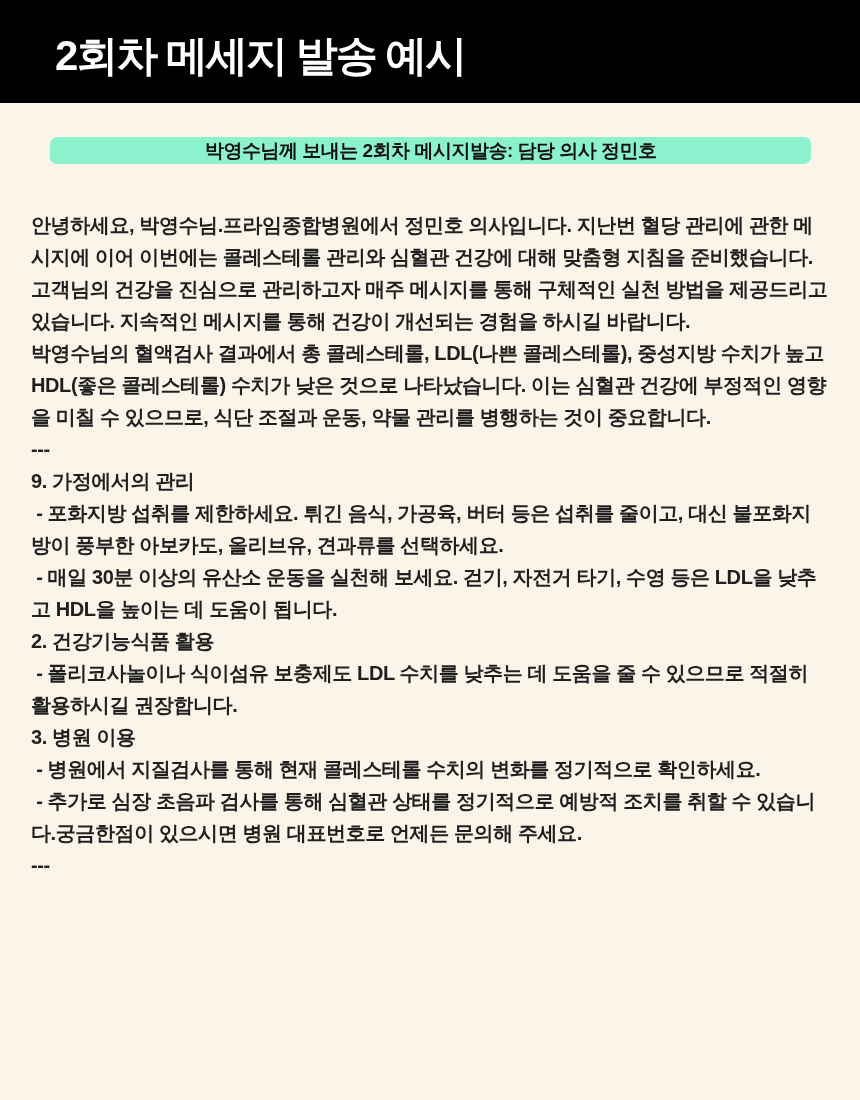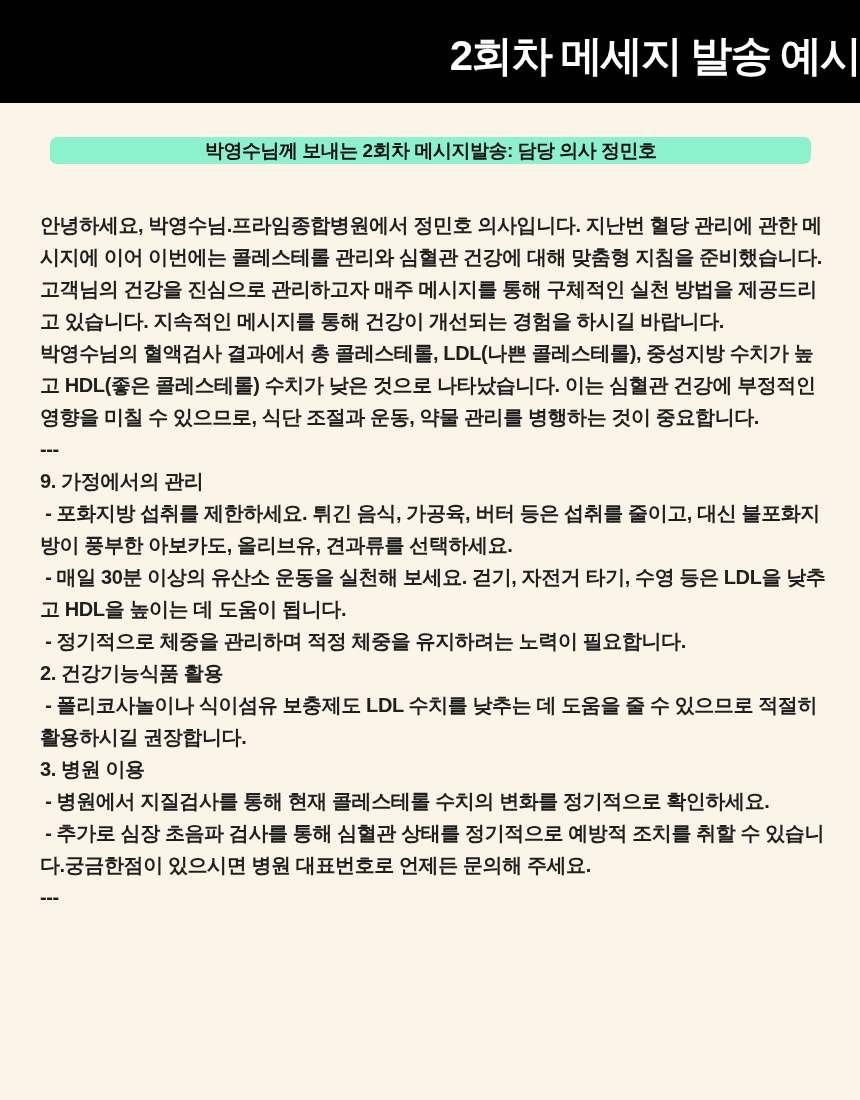--- a/index.html
+++ b/index.html
@@ -7,41 +7,41 @@
     --mint:#8CF2CE; --subtitle-fg:#111111; --text:#1F1F1F;
   }
   html,body{margin:0;padding:0;}
   body{
     width:860px;height:1100px;overflow:hidden;
     background:var(--bg);
     font-family:"Liberation Sans","DejaVu Sans",sans-serif;
   }
   .header{
     height:103px;background:var(--header-bg);
-    display:flex;align-items:center;justify-content:flex-end;
+    display:flex;align-items:center;justify-content:flex-start;
   }
   .title{
     margin:8px 0 0 55px;
     color:var(--header-fg);
     font-size:42px;font-weight:800;letter-spacing:-2px;
     white-space:nowrap;
   }
   .banner{
     margin:34px 0 0 50px;width:761px;height:27px;
     background:var(--mint);border-radius:7px;
     transform:skewX(-1.2deg);
     display:flex;align-items:center;justify-content:center;
   }
   .banner-text{
     transform:skewX(1.2deg);
     font-size:19px;font-weight:700;letter-spacing:-0.5px;
     color:var(--subtitle-fg);white-space:nowrap;
   }
   .content{
-    margin-top:45px;padding:0 30px 0 40px;
+    margin-top:45px;padding:0 30px 0 31px;
     font-size:20px;line-height:32px;font-weight:600;
     letter-spacing:-0.4px;color:var(--text);
   }
   .content p{margin:0;white-space:pre-wrap;word-break:normal;}
 </style>
 </head>
 <body>
 
 <div class="page">
   <header class="header">
@@ -52,21 +52,20 @@
     <span class="banner-text">박영수님께 보내는 2회차 메시지발송: 담당 의사 정민호</span>
   </div>
 
   <main class="content">
     <p>안녕하세요, 박영수님.프라임종합병원에서 정민호 의사입니다. 지난번 혈당 관리에 관한 메시지에 이어 이번에는 콜레스테롤 관리와 심혈관 건강에 대해 맞춤형 지침을 준비했습니다.고객님의 건강을 진심으로 관리하고자 매주 메시지를 통해 구체적인 실천 방법을 제공드리고 있습니다. 지속적인 메시지를 통해 건강이 개선되는 경험을 하시길 바랍니다.</p>
     <p>박영수님의 혈액검사 결과에서 총 콜레스테롤, LDL(나쁜 콜레스테롤), 중성지방 수치가 높고 HDL(좋은 콜레스테롤) 수치가 낮은 것으로 나타났습니다. 이는 심혈관 건강에 부정적인 영향을 미칠 수 있으므로, 식단 조절과 운동, 약물 관리를 병행하는 것이 중요합니다.</p>
     <p>---</p>
     <p>9. 가정에서의 관리</p>
     <p> - 포화지방 섭취를 제한하세요. 튀긴 음식, 가공육, 버터 등은 섭취를 줄이고, 대신 불포화지방이 풍부한 아보카도, 올리브유, 견과류를 선택하세요.</p>
     <p> - 매일 30분 이상의 유산소 운동을 실천해 보세요. 걷기, 자전거 타기, 수영 등은 LDL을 낮추고 HDL을 높이는 데 도움이 됩니다.</p>
-    <p> - 정기적으로 체중을 관리하며 적정 체중을 유지하려는 노력이 필요합니다.</p>
     <p>2. 건강기능식품 활용</p>
     <p> - 폴리코사놀이나 식이섬유 보충제도 LDL 수치를 낮추는 데 도움을 줄 수 있으므로 적절히 활용하시길 권장합니다.</p>
     <p>3. 병원 이용</p>
     <p> - 병원에서 지질검사를 통해 현재 콜레스테롤 수치의 변화를 정기적으로 확인하세요.</p>
     <p> - 추가로 심장 초음파 검사를 통해 심혈관 상태를 정기적으로 예방적 조치를 취할 수 있습니다.궁금한점이 있으시면 병원 대표번호로 언제든 문의해 주세요.</p>
     <p>---</p>
   </main>
 </div>
 
 </body></html>

